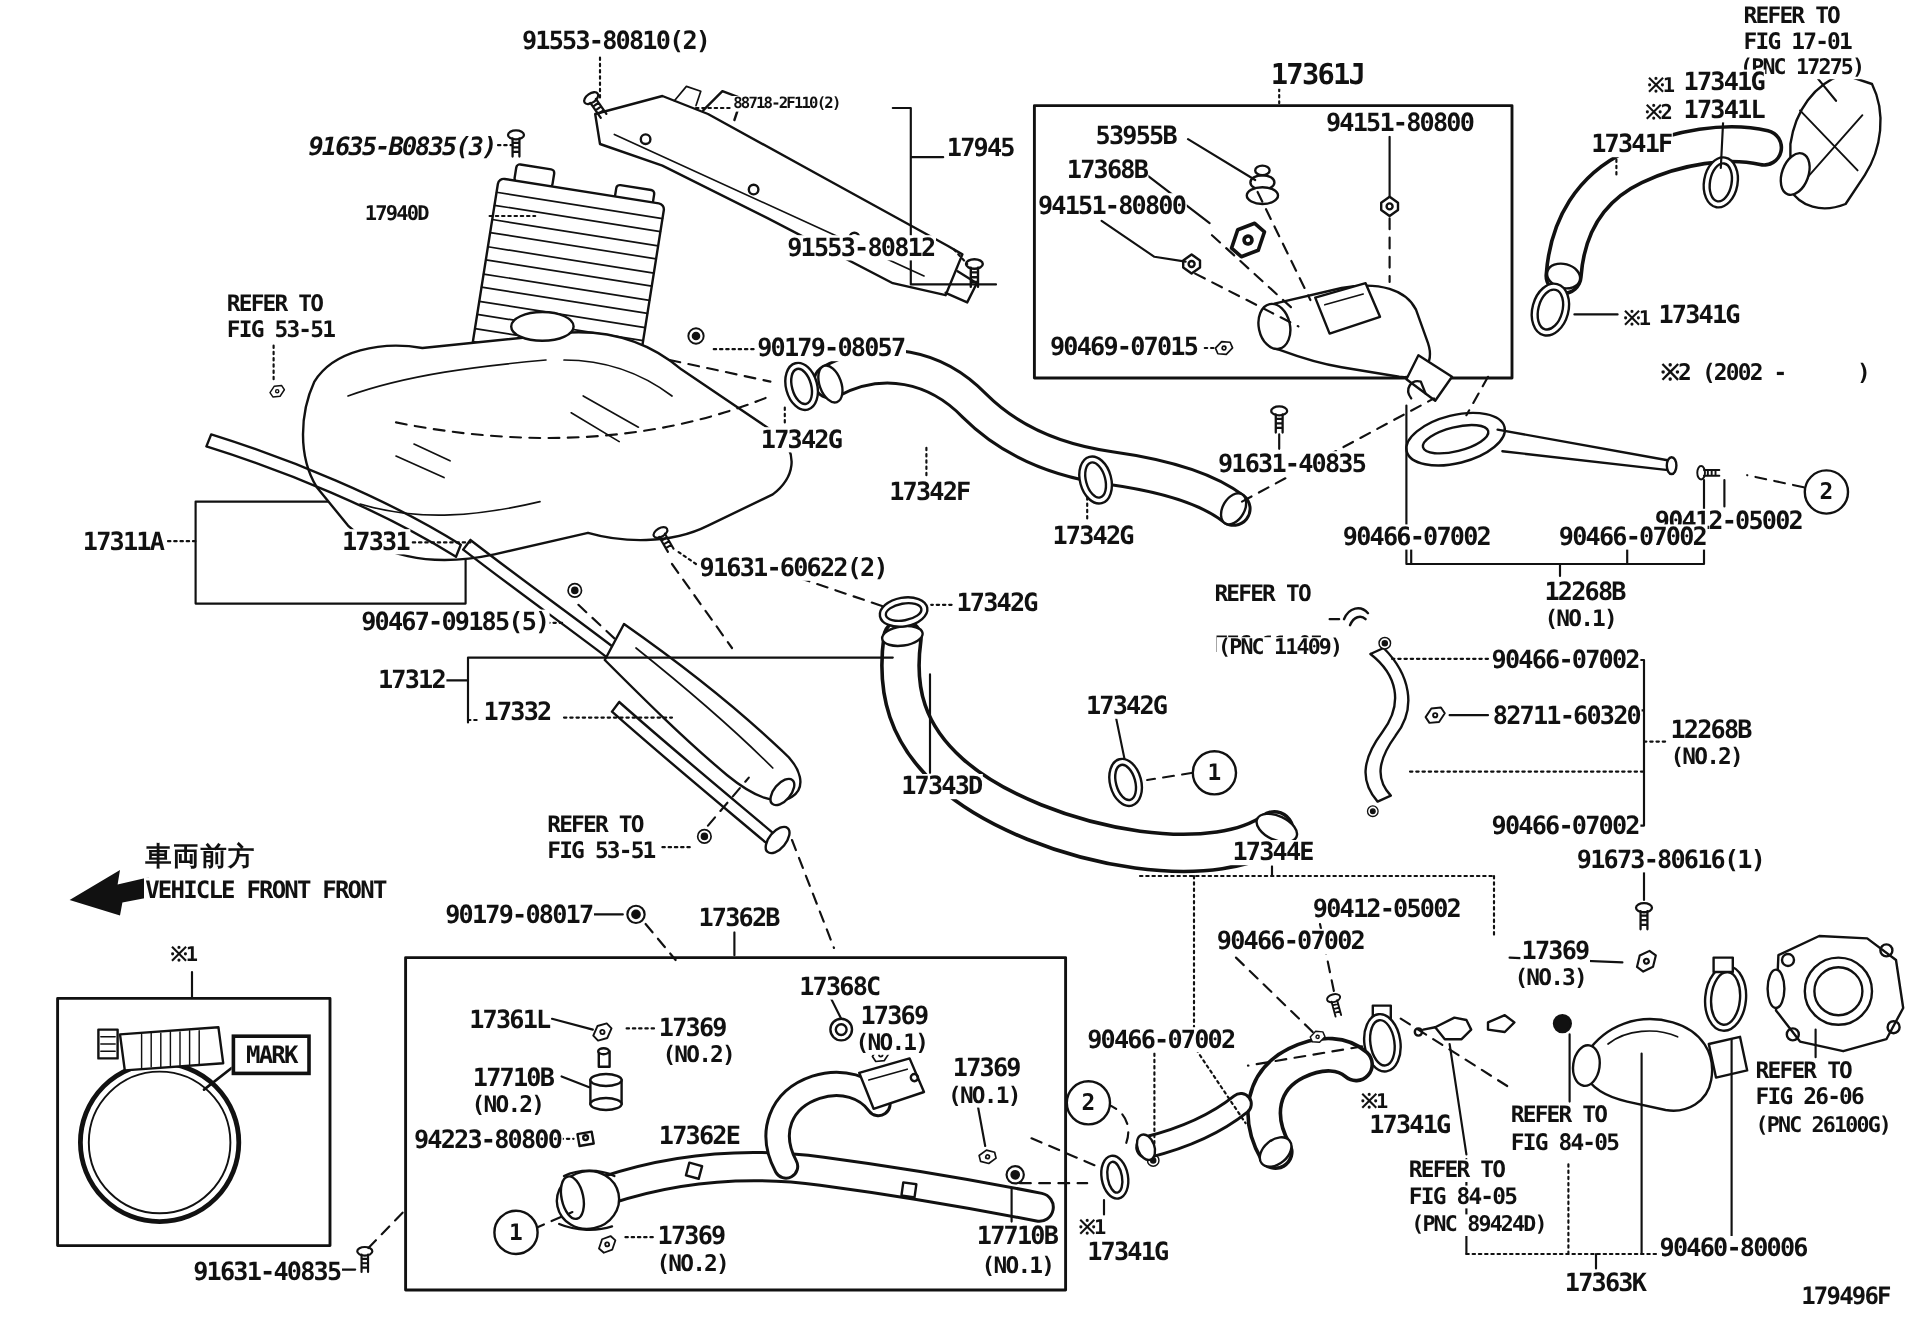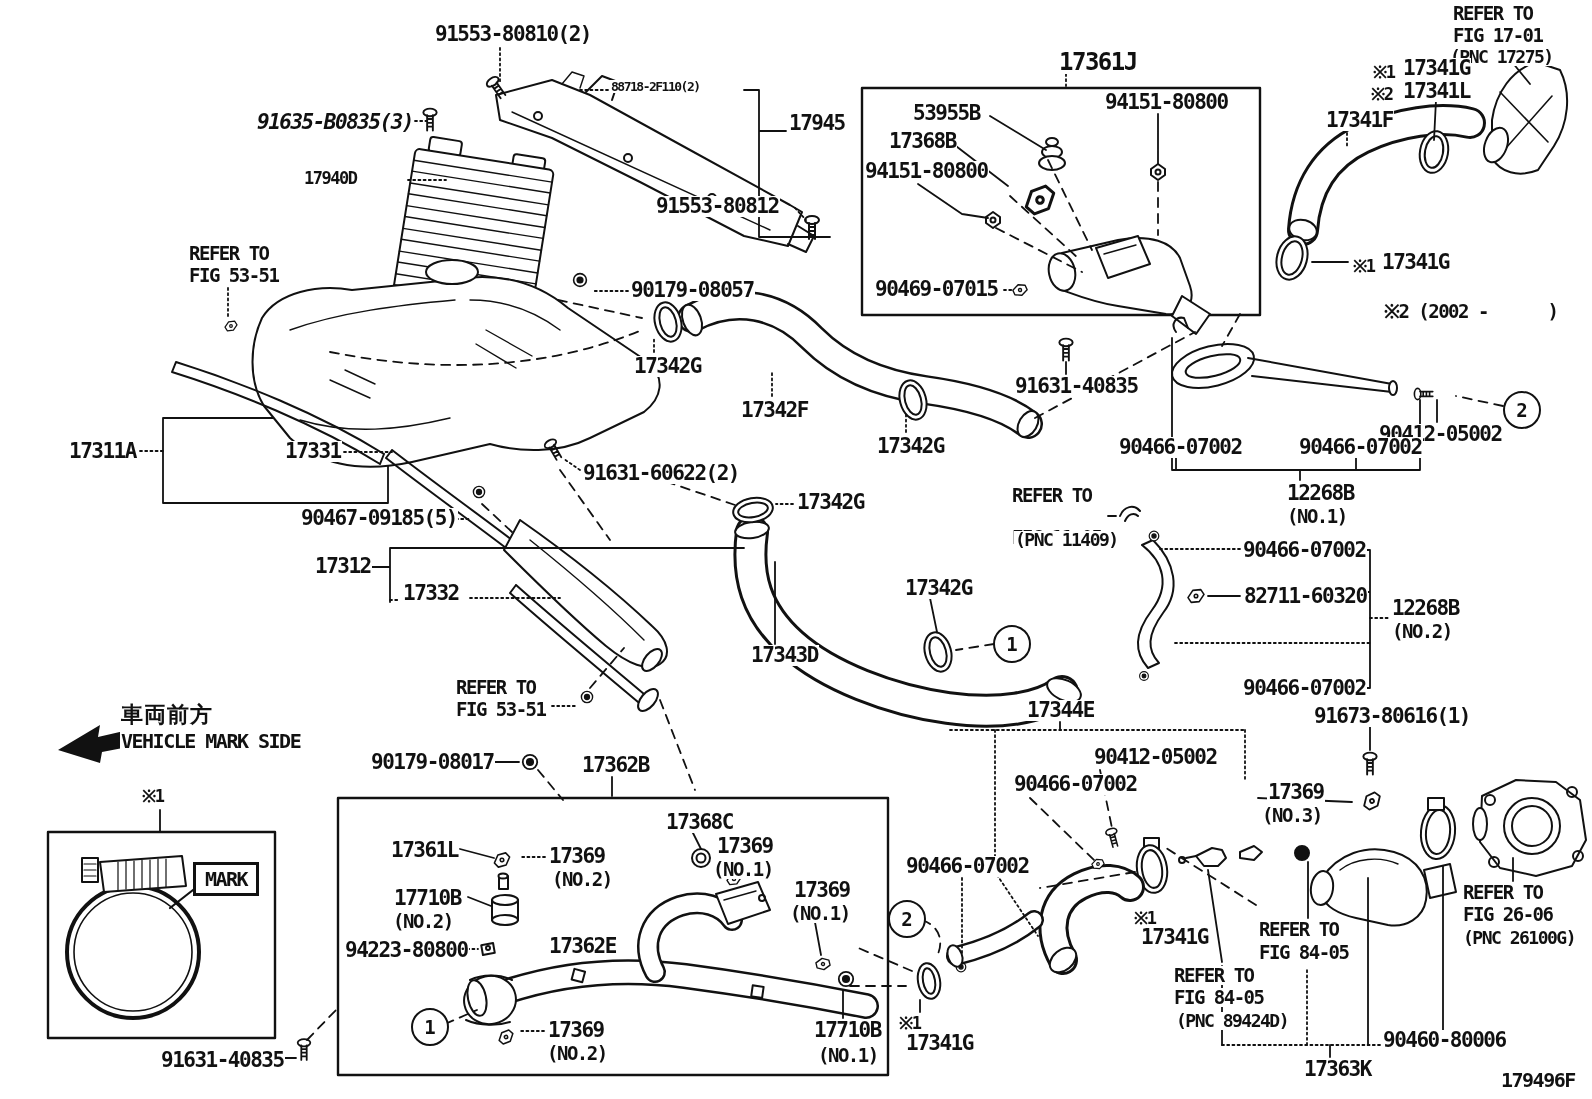--- a/index.html
+++ b/index.html
@@ -374,21 +374,21 @@
     <div class="lbl" style="left: 1258px; top: 943px; font-size: 19px;">FIG 84-05</div>
     <div class="lbl" style="left: 1133px; top: 910px; font-size: 17px;">※1</div>
     <div class="lbl" style="left: 1140px; top: 927px; font-size: 21px;">17341G</div>
     <div class="lbl" style="left: 1173px; top: 966px; font-size: 19px;">REFER TO</div>
     <div class="lbl" style="left: 1173px; top: 988px; font-size: 19px;">FIG 84-05</div>
     <div class="lbl" style="left: 1175px; top: 1012px; font-size: 18px;">(PNC 89424D)</div>
     <div class="lbl" style="left: 1382px; top: 1002px; font-size: 21px; margin-top: 28px;">90460-80006</div>
     <div class="lbl" style="left: 1303px; top: 1059px; font-size: 21px;">17363K</div>
     <div class="lbl" style="left: 1500px; top: 1070px; font-size: 20px;">179496F</div>
     <div class="lbl jp" style="left: 120px; top: 704px; font-size: 22px;">車両前方</div>
-    <div class="lbl" style="left: 120px; top: 731px; font-size: 20px;">VEHICLE MARK SIDE</div>
+    <div class="lbl" style="left: 120px; top: 731px; font-size: 20px;">VEHICLE FRONT FRONT</div>
     <div class="lbl" style="left: 370px; top: 752px; font-size: 21px;">90179-08017</div>
     <div class="lbl" style="left: 581px; top: 755px; font-size: 21px;">17362B</div>
     <div class="lbl" style="left: 141px; top: 788px; font-size: 17px;">※1</div>
     <div class="lbl mark" style="left: 193px; top: 862px; font-size: 20px;">MARK</div>
     <div class="lbl" style="left: 390px; top: 840px; font-size: 21px;">17361L</div>
     <div class="lbl" style="left: 548px; top: 846px; font-size: 21px;">17369</div>
     <div class="lbl" style="left: 551px; top: 870px; font-size: 19px;">(NO.2)</div>
     <div class="lbl" style="left: 393px; top: 888px; font-size: 21px;">17710B</div>
     <div class="lbl" style="left: 392px; top: 912px; font-size: 19px;">(NO.2)</div>
     <div class="lbl" style="left: 344px; top: 940px; font-size: 21px;">94223-80800</div>

